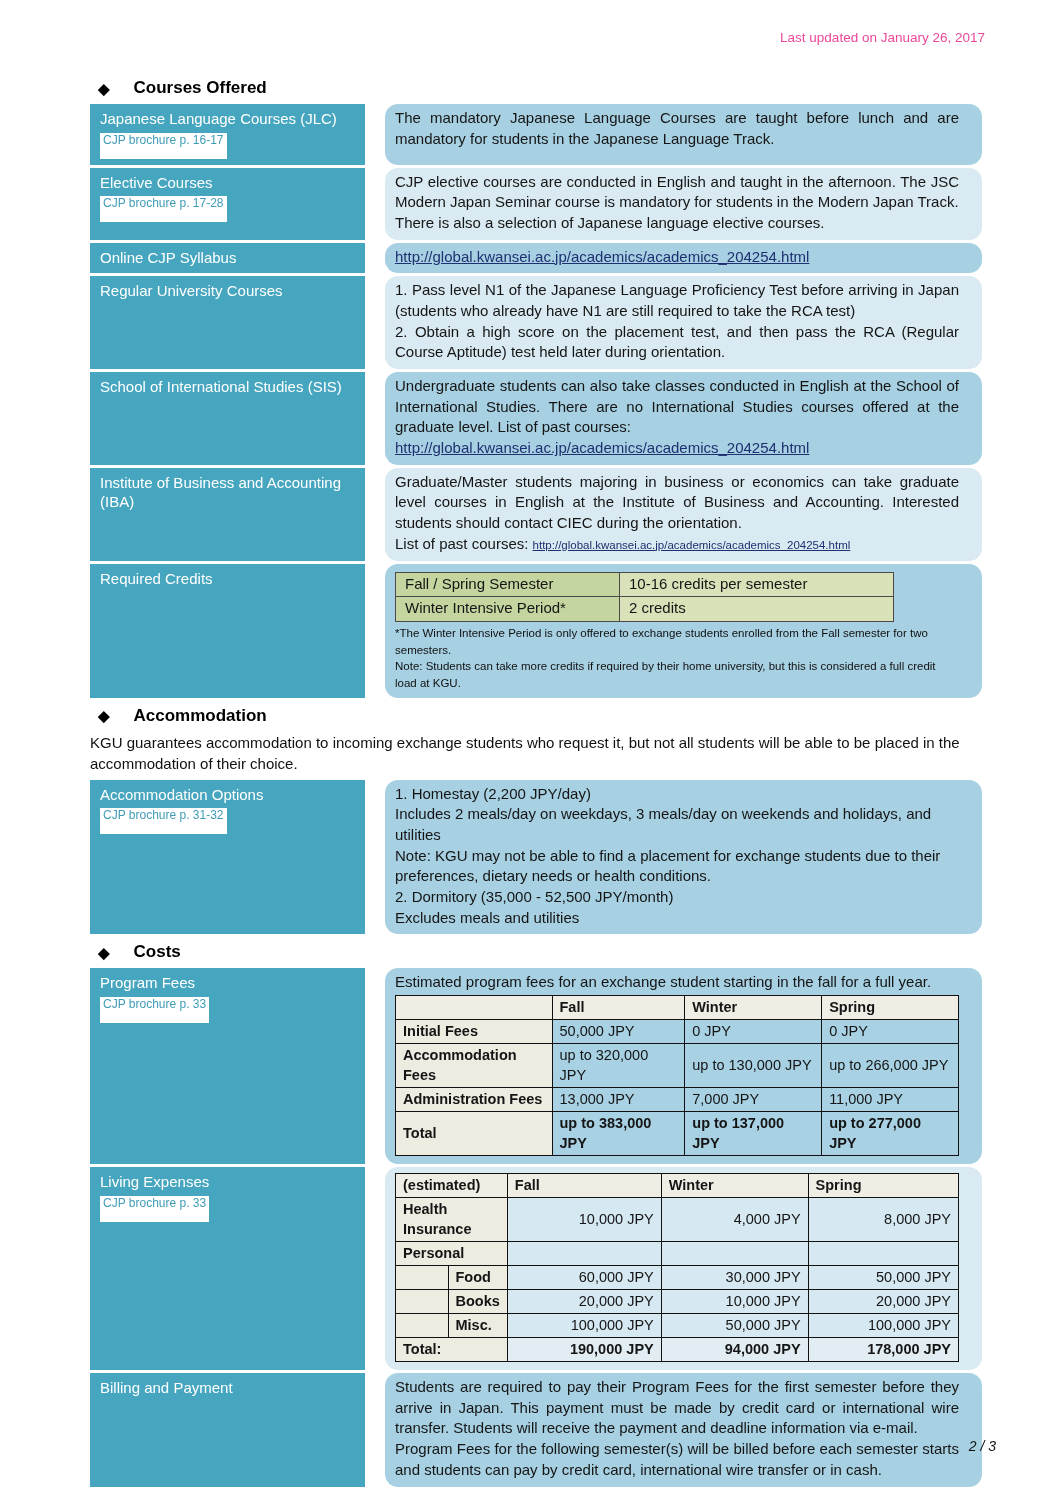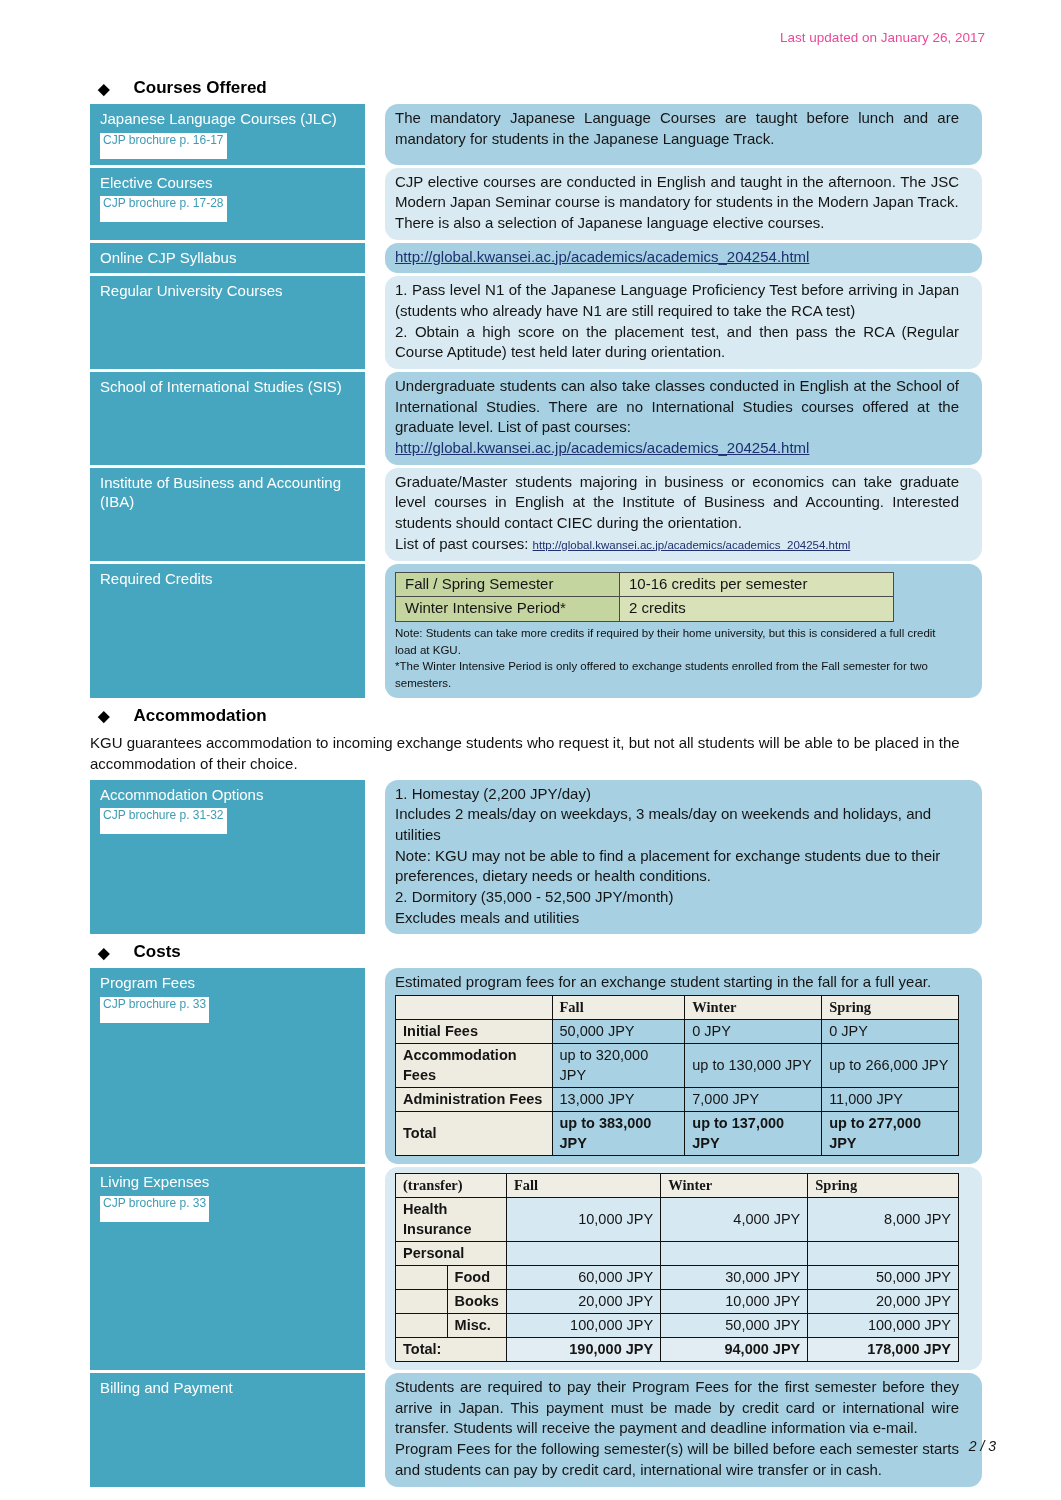--- a/index.html
+++ b/index.html
@@ -28,21 +28,21 @@
   .small-link{font-size:11.5px;}
   .note{font-size:11.5px;line-height:1.45;color:#111;}
   
   table.credit-table{border-collapse:collapse;font-size:15px;margin:4px 0 3px 0;}
   table.credit-table td{border:1.5px solid #4a4a4a;padding:1px 9px 2px 9px;}
   td.credit-label{background:#c5d5a0;width:205px;}
   td.credit-value{background:#d8e1b8;width:255px;}
   
   table.fee-table{border-collapse:collapse;font-size:14.5px;margin:2px 0 2px 0;}
   table.fee-table td{border:1.5px solid #111;padding:1px 7px 2px 7px;vertical-align:middle;}
-  .fee-head{background:#f0eee4;font-weight:bold;font-family:Liberation Serif, serif;}
+  .fee-head{background:#f0eee4;font-weight:bold;}
   .fee-label{background:#eeebe0;font-weight:bold;}
   .fee-val{background:#a8d2e4;}
   .live-val{background:#d6e8f1;text-align:right;}
   .live-total-val{background:#e2edf3;text-align:right;font-weight:bold;}
   .bold{font-weight:bold;}
   .w150{width:148px;} .w135{width:133px;} .w140{width:138px;}
   .wi48{width:40px;} .wi132{width:128px;} .wv142{width:150px;} .wv135{width:143px;} .wv138{width:146px;}
   .footer{position:absolute;left:104px;top:1438px;width:892px;text-align:right;font-size:14px;color:#111;font-style:italic;}
 </style>
 </head>
@@ -127,22 +127,22 @@
             <tr>
           <td class="credit-label">Fall / Spring Semester</td>
           <td class="credit-value">10-16 credits per semester</td>
         </tr>
         <tr>
           <td class="credit-label">Winter Intensive Period*</td>
           <td class="credit-value">2 credits</td>
         </tr>
       </tbody>
         </table>
+      <div class="note">*The Winter Intensive Period is only offered to exchange students enrolled from the Fall semester for two semesters.</div>
       <div class="note">Note: Students can take more credits if required by their home university, but this is considered a full credit load at KGU.</div>
-      <div class="note">*The Winter Intensive Period is only offered to exchange students enrolled from the Fall semester for two semesters.</div>
     </div>
   </div>
 
   <div class="section-heading">
     <span class="diamond">◆</span>
     <span>Accommodation</span>
   </div>
   <div class="intro-text">KGU guarantees accommodation to incoming exchange students who request it, but not all students will be able to be placed in the accommodation of their choice.</div>
 
   <div class="grid-row">
@@ -210,21 +210,21 @@
 
   <div class="grid-row">
     <div class="cell-left">
       <span class="lbl">Living Expenses</span>
       <span class="badge">CJP brochure p. 33</span>
     </div>
     <div class="cell-right bg-light">
       <table class="fee-table">
         <tbody>
             <tr>
-          <td colspan="2" class="fee-head wi132">(transfer)</td>
+          <td colspan="2" class="fee-head wi132">(estimated)</td>
           <td class="fee-head wv142">Fall</td>
           <td class="fee-head wv135">Winter</td>
           <td class="fee-head wv138">Spring</td>
         </tr>
         <tr>
           <td colspan="2" class="fee-label">Health Insurance</td>
           <td class="live-val">10,000 JPY</td>
           <td class="live-val">4,000 JPY</td>
           <td class="live-val">8,000 JPY</td>
         </tr>

